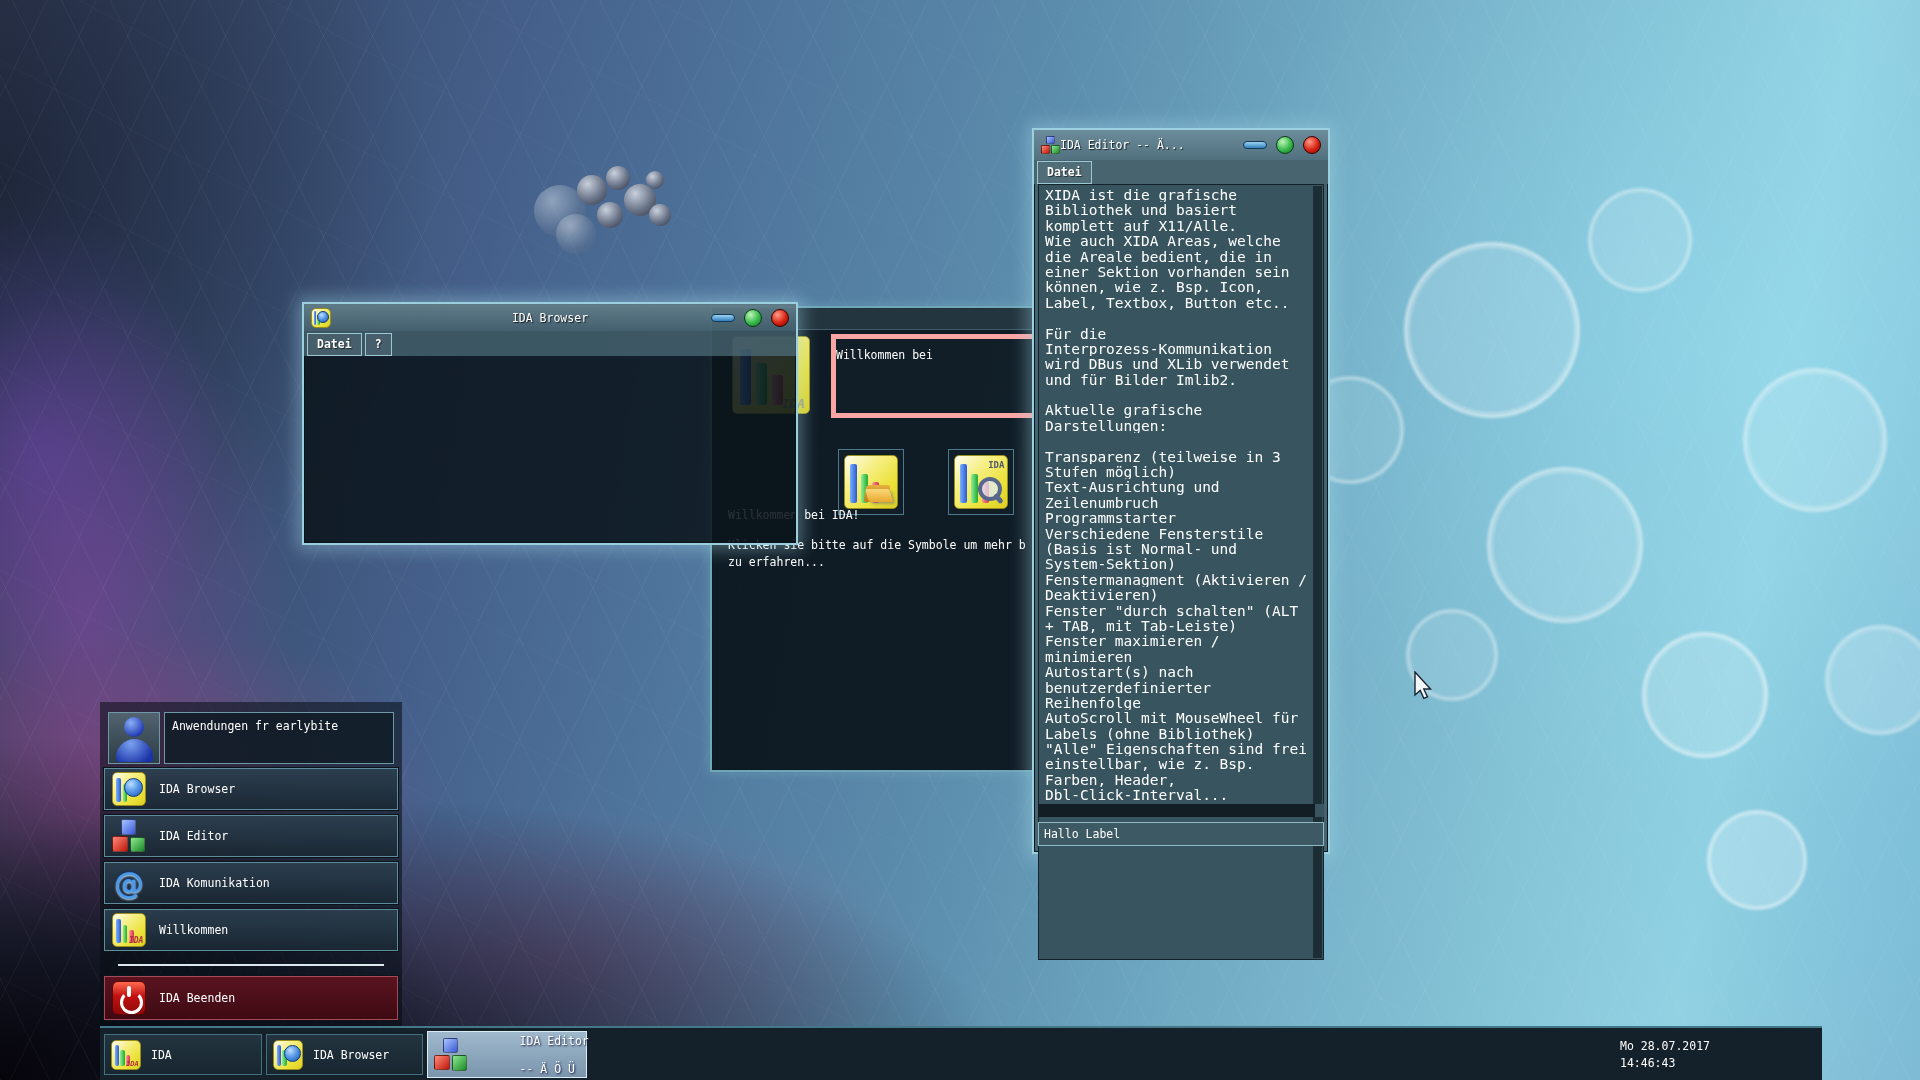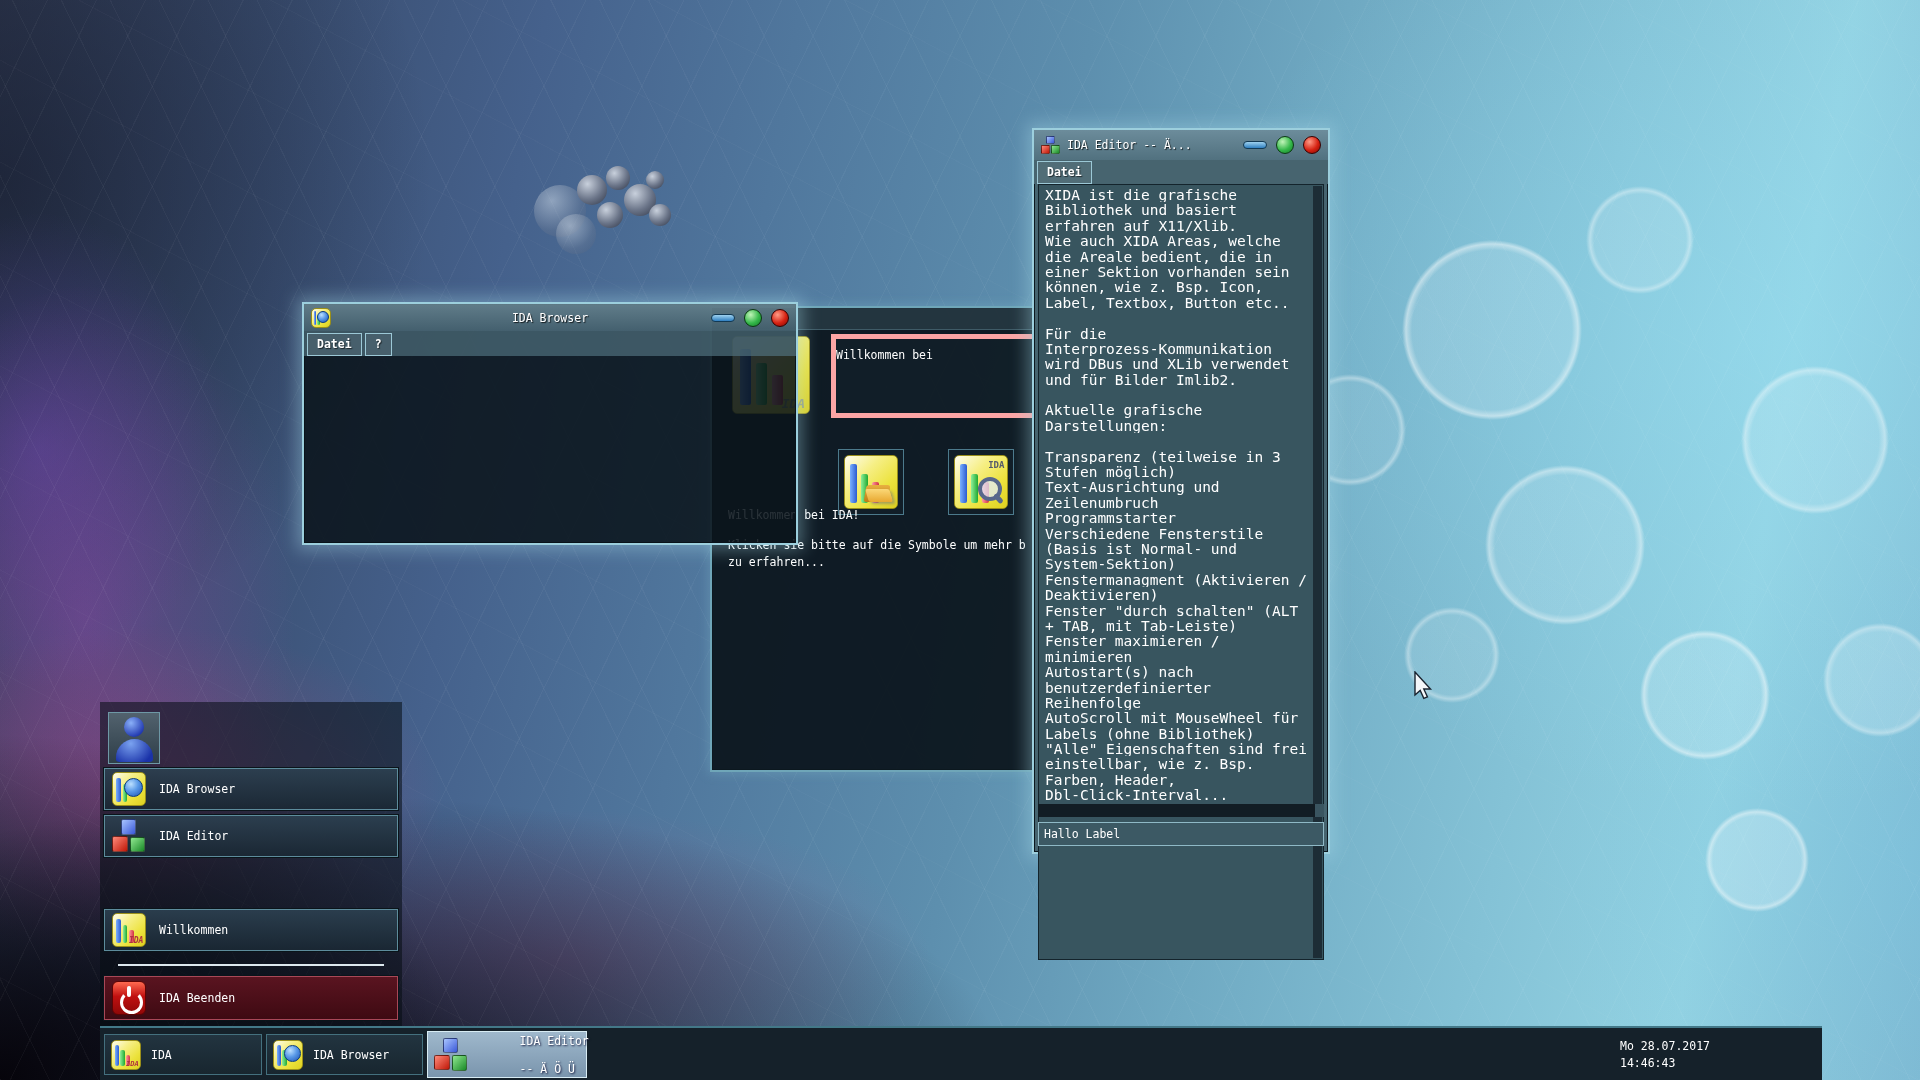--- a/index.html
+++ b/index.html
@@ -42,21 +42,21 @@
       repeating-linear-gradient(-64deg, rgba(255,255,255,0.05) 0 1px, transparent 1px 44px),
       repeating-linear-gradient(28deg,  rgba(255,255,255,0.03) 0 1px, transparent 1px 90px);
   }
   .sph { position:absolute; border-radius:50%;
     background: radial-gradient(circle at 35% 30%, #c8d0dc, #6a7488 55%, #2e3546); }
   .sph.soft { background: radial-gradient(circle at 35% 30%, rgba(215,225,235,0.5), rgba(110,125,150,0.35) 60%, rgba(60,70,95,0.2)); }
 
   
   .win { position:absolute; border:2px solid #9ccfdd;
          box-shadow: 0 0 16px 5px rgba(165,215,230,0.40), inset 0 0 0 1px #0c181f; }
-  .tbar { position:absolute; left:0; right:0; top:0; display:flex; align-items:center; padding:8px 7px; gap:7px; }
+  .tbar { position:absolute; left:0; right:0; top:0; display:flex; align-items:center; padding:8px 7px; }
   .title { font-size:11.5px; color:#fff; text-shadow:1px 1px 1px rgba(0,0,0,0.75); white-space:pre; }
   .wbtns { margin-left:auto; display:flex; align-items:center; gap:9px; }
   .btn-min { width:24px; height:8px; border-radius:4px; border:1px solid #123a55;
              background:linear-gradient(#9ed2f0,#2f7fc0); }
   .btn-max { width:18px; height:18px; border-radius:50%; border:1px solid #0a3a12;
              background:radial-gradient(circle at 35% 30%, #c0f4b8, #35b84a 55%, #117a26); }
   .btn-close { width:18px; height:18px; border-radius:50%; border:1px solid #3a0000;
              background:radial-gradient(circle at 35% 30%, #ff9a86, #d62212 55%, #7e0600); }
   .mbar { position:absolute; left:0; right:0; display:flex; align-items:flex-end; padding:0 3px; gap:3px; }
   .mtab { font-size:11.5px; color:#fff; padding:3px 9px 4px; border:1px solid #9cc8d6;
@@ -278,21 +278,21 @@
     </div>
   </div>
   <div class="mbar">
     <span class="mtab">Datei</span>
   </div>
   <div class="ed-text">
     <div class="ed-lines">
 
     <div class="tl">XIDA ist die grafische</div>
         <div class="tl">Bibliothek und basiert</div>
-        <div class="tl">erfahren auf X11/Xlib.</div>
+        <div class="tl">komplett auf X11/Alle.</div>
         <div class="tl">Wie auch XIDA_Areas, welche</div>
         <div class="tl">die Areale bedient, die in</div>
         <div class="tl">einer Sektion vorhanden sein</div>
         <div class="tl">können, wie z. Bsp. Icon,</div>
         <div class="tl">Label, Textbox, Button etc..</div>
         <div class="tl"></div>
         <div class="tl">Für die</div>
         <div class="tl">Interprozess-Kommunikation</div>
         <div class="tl">wird DBus und XLib verwendet</div>
         <div class="tl">und für Bilder Imlib2.</div>
@@ -326,39 +326,44 @@
       </div>
     <div class="vscroll"></div>
   </div>
   <div class="hscroll"></div>
   <div class="hcorner"></div>
   <div class="ed-status">Hallo Label</div>
 </div>
 
 <div class="smenu">
   <div class="sm-head-icon icon-person"></div>
+  <div class="sm-head-label">Anwendungen fr earlybite</div>
 
   <div class="sm-item" style="top:66px;">
     <div class="ic icon-ida">
       <i class="b1"></i>
         <i class="b2"></i>
       <span class="globe"></span>
     </div>
     <span>IDA Browser</span>
   </div>
 
   <div class="sm-item" style="top:113px;">
     <div class="ic icon-cubes">
       <i class="cb-b"></i>
         <i class="cb-r"></i>
         <i class="cb-g"></i>
     </div>
     <span>IDA Editor</span>
   </div>
 
+  <div class="sm-item" style="top:160px;">
+    <div class="ic icon-at"></div>
+    <span>IDA Komunikation</span>
+  </div>
 
   <div class="sm-item" style="top:207px;">
     <div class="ic icon-ida">
       <i class="b1"></i>
         <i class="b2"></i>
         <i class="b3"></i>
       <span class="ida-txt red">IDA</span>
     </div>
     <span>Willkommen</span>
   </div>

